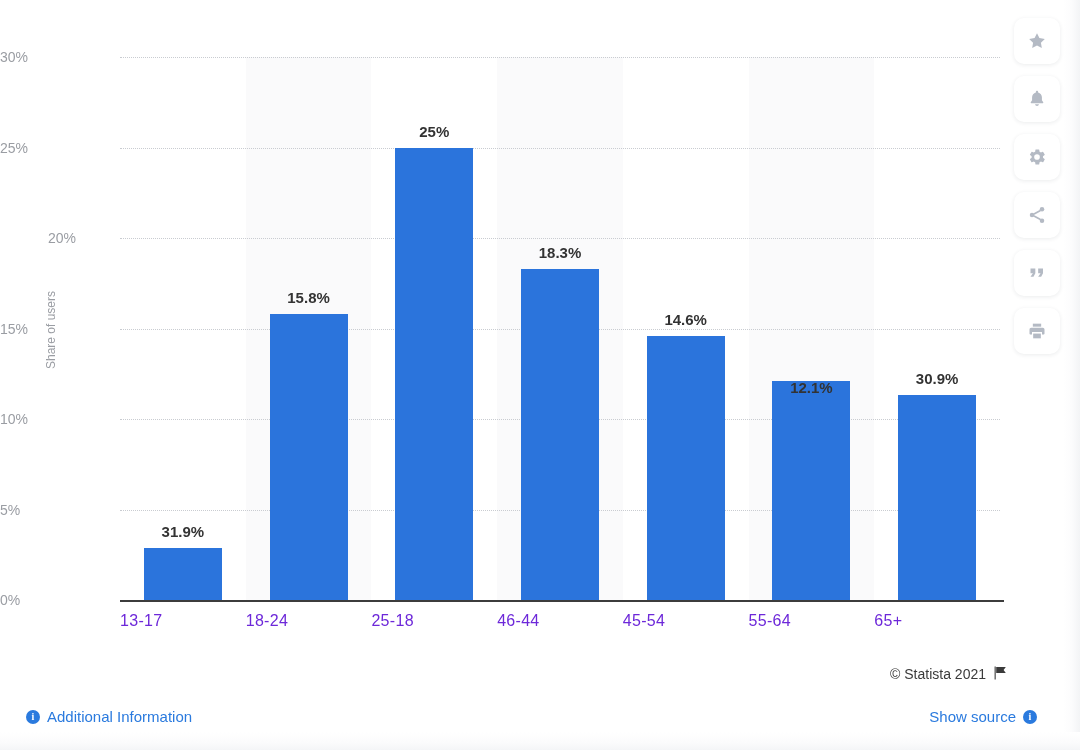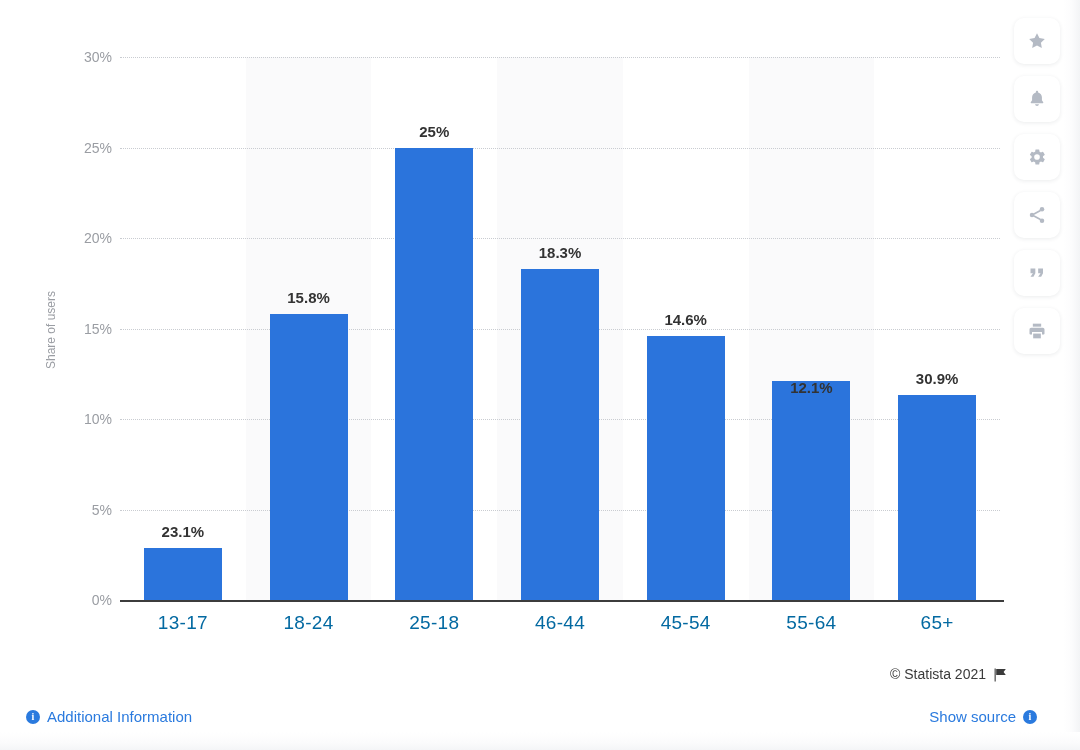--- a/index.html
+++ b/index.html
@@ -73,21 +73,20 @@
     left: 120px;
     top: 600px;
     width: 884px;
     height: 0;
     border-top: 2px solid #3c3c3c;
   }
   .ytick-wrap {
     position: absolute;
     left: 0;
     width: 112px;
-    text-align: right;
     font-size: 14px;
     color: #9a9da3;
     transform: translateY(-50%);
   }
 
   .bar {
     position: absolute;
     bottom: 0;
     background: #2b74dc;
   }
@@ -98,23 +97,23 @@
     font-size: 15px;
     font-weight: bold;
     color: #333333;
     white-space: nowrap;
     transform: translateY(-100%);
   }
 
   .xtick {
     position: absolute;
     top: 612px;
-    text-align: center;
-    font-size: 19px;
-    color: #0369a1;
+    text-align: left;
+    font-size: 16px;
+    color: #6d28d9;
     letter-spacing: .3px;
   }
 
   #ylabel {
     position: absolute;
     left: 44px;
     top: 330px;
     transform: rotate(-90deg) translate(-50%, 0);
     transform-origin: left top;
     font-size: 12px;
@@ -155,21 +154,21 @@
   }
 
   
   #copyright {
     position: absolute;
     right: 72px;
     top: 666px;
     font-size: 14px;
     color: #3b3b3b;
     display: flex;
-    align-items: flex-end;
+    align-items: flex-start;
     gap: 7px;
     white-space: nowrap;
   }
   #flag-icon { display: block; }
 
   #footer-bar {
     position: absolute;
     left: 0;
     top: 700px;
     width: 1063px;
@@ -230,21 +229,21 @@
       <div id="bars">
           <div class="bar" style="left: 23.8857px; width: 77.9429px; height: 52.49px; background: rgb(43, 116, 220);"></div>
           <div class="bar" style="left: 149.6px; width: 77.9429px; height: 285.98px; background: rgb(43, 116, 220);"></div>
           <div class="bar" style="left: 275.314px; width: 77.9429px; height: 452.5px; background: rgb(43, 116, 220);"></div>
           <div class="bar" style="left: 401.029px; width: 77.9429px; height: 331.23px; background: rgb(43, 116, 220);"></div>
           <div class="bar" style="left: 526.743px; width: 77.9429px; height: 264.26px; background: rgb(43, 116, 220);"></div>
           <div class="bar" style="left: 652.457px; width: 77.9429px; height: 219.01px; background: rgb(43, 116, 220);"></div>
           <div class="bar" style="left: 778.171px; width: 77.9429px; height: 204.53px; background: rgb(43, 116, 220);"></div>
         </div>
       <div id="bar-labels">
-          <div class="bar-label" style="left: 0px; width: 125.714px; top: 482.51px;">23.1%</div>
+          <div class="bar-label" style="left: 0px; width: 125.714px; top: 482.51px;">31.9%</div>
           <div class="bar-label" style="left: 125.714px; width: 125.714px; top: 249.02px;">15.8%</div>
           <div class="bar-label" style="left: 251.429px; width: 125.714px; top: 82.5px;">25%</div>
           <div class="bar-label" style="left: 377.143px; width: 125.714px; top: 203.77px;">18.3%</div>
           <div class="bar-label" style="left: 502.857px; width: 125.714px; top: 270.74px;">14.6%</div>
           <div class="bar-label" style="left: 628.571px; width: 125.714px; top: 315.99px; margin-top: 23px;">12.1%</div>
           <div class="bar-label" style="left: 754.286px; width: 125.714px; top: 330.47px;">30.9%</div>
         </div>
     </div>
 
     <div id="axis-line"></div>

